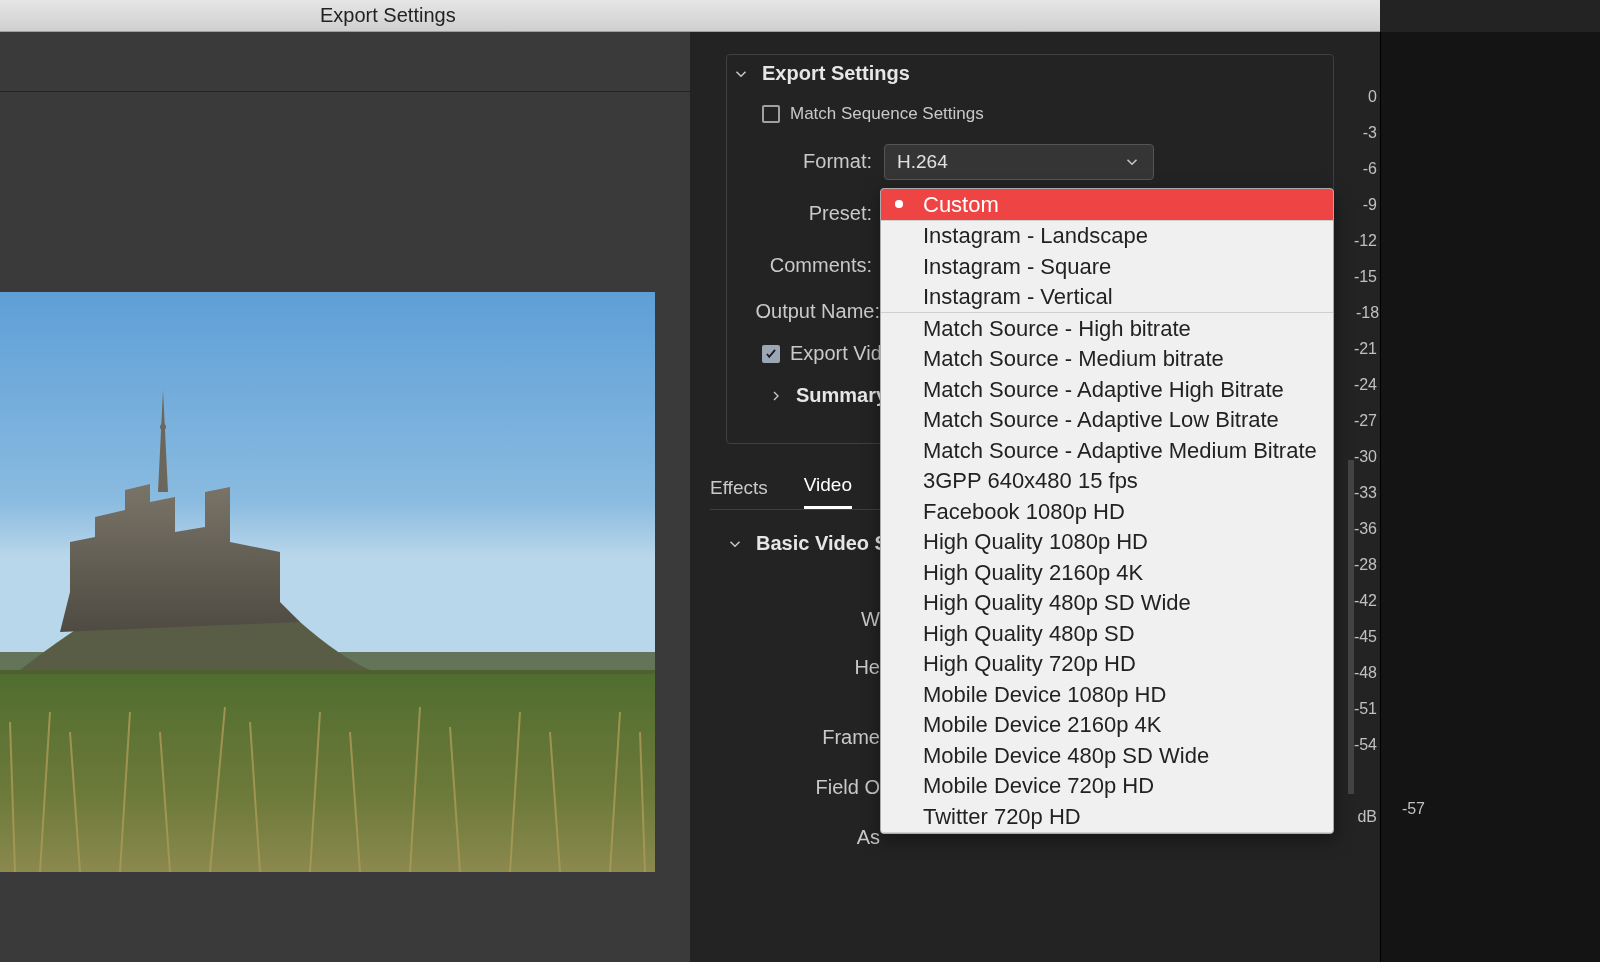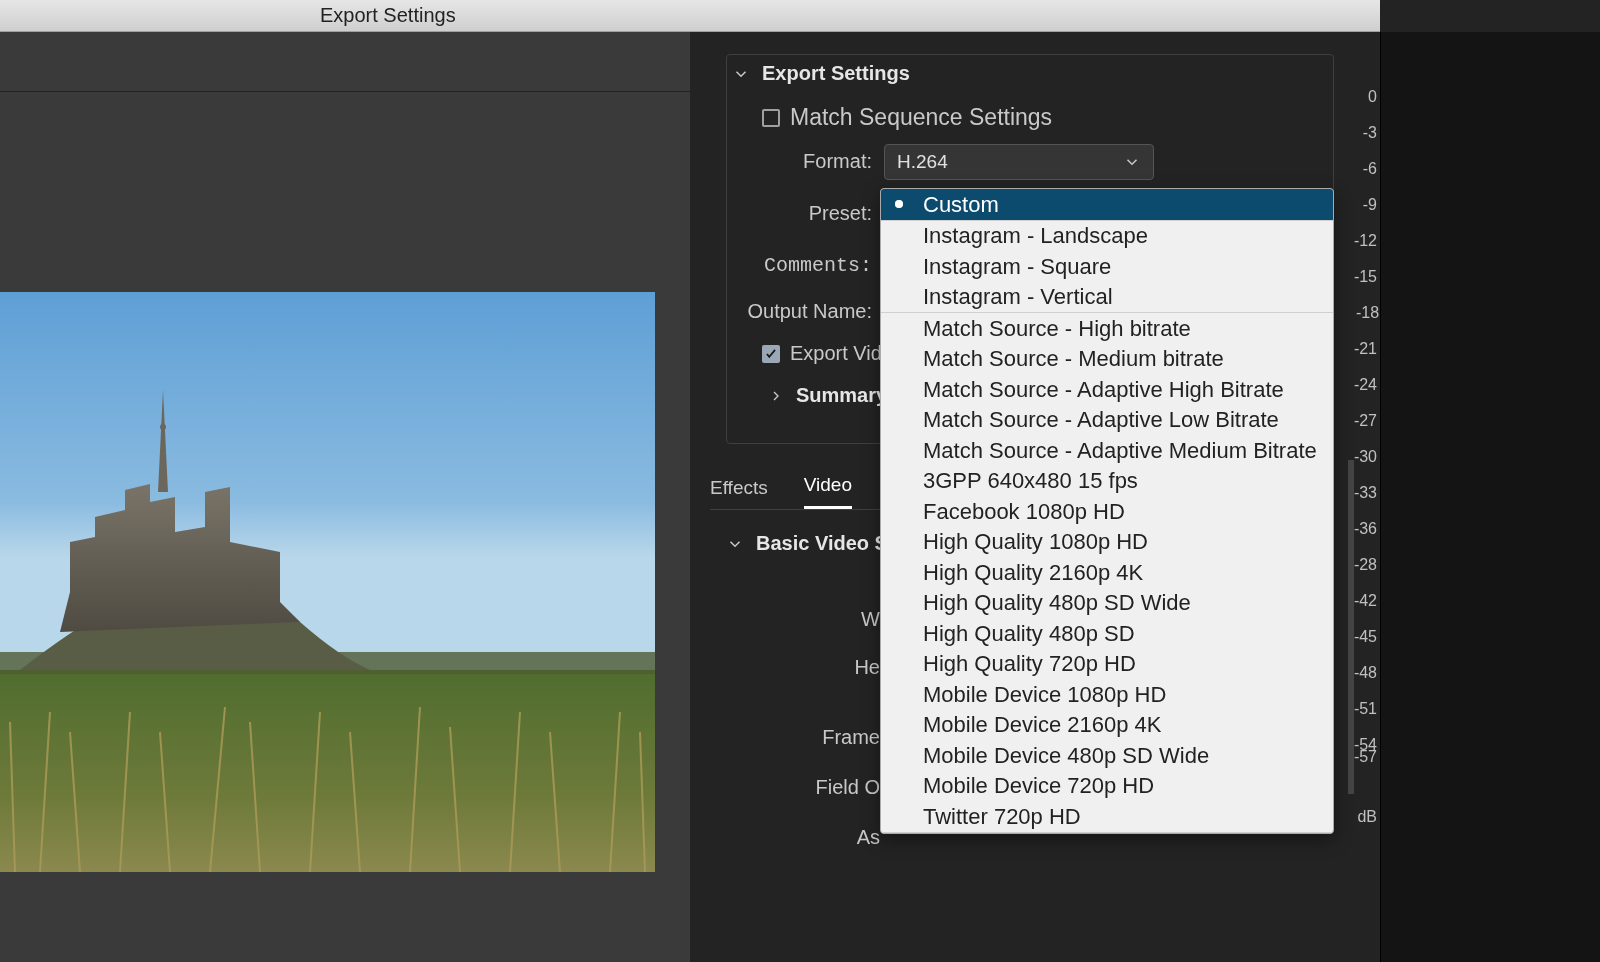--- a/index.html
+++ b/index.html
@@ -28,21 +28,21 @@
   .tabs { position:absolute; left:20px; top:434px; width:624px; height:44px; display:flex; align-items:flex-end; gap:36px; border-bottom:1px solid #3f3f3f; }
   .tabs .tab { color:#c9c9c9; font-size:19px; padding-bottom:10px; cursor:pointer; }
   .tabs .tab.active { color:#fff; border-bottom:3px solid #fff; font-weight:500; }
   .bvs-head { position:absolute; left:36px; top:500px; display:flex; align-items:center; gap:12px; }
   .bvs-head .lbl { color:#e6e6e6; font-size:20px; font-weight:700; }
   .bvs-label { position:absolute; color:#c9c9c9; font-size:20px; text-align:right; width:200px; left:98px; }
   
   .dropdown { position:absolute; left:880px; top:188px; width:454px; background:#f0f0f0; border:1px solid #aaa; border-radius:4px; box-shadow:0 6px 18px rgba(0,0,0,.4); z-index:50; overflow:hidden; }
   .dropdown .group { border-bottom:1px solid #d0d0d0; padding:0; }
   .dropdown .opt { font-size:22px; color:#222; padding:1.5px 14px 1.5px 42px; cursor:pointer; position:relative; line-height:1.25; }
-  .dropdown .opt.selected { background:#0c4a6e; color:#fff; }
+  .dropdown .opt.selected { background:#ef4444; color:#fff; }
   .dropdown .opt.selected::before { content:""; position:absolute; left:14px; top:50%; transform:translateY(-50%); width:8px; height:8px; border-radius:50%; background:#fff; box-shadow:0 0 0 2px rgba(255,255,255,.5) inset; }
   
   .meter { position:absolute; left:1380px; top:32px; width:220px; height:930px; background:#141414; border-left:1px solid #000; padding:0; }
   .meter .scale { position:absolute; left:6px; top:0; width:60px; height:100%; }
   .meter .lvl { position:absolute; left:-52px; font-size:16px; color:#c0c0c0; width:42px; text-align:right; }
   .meter .last { left:-52px; }
   .meter-bar { position:absolute; left:1348px; top:460px; width:6px; height:334px; background:#444; }
   svg { display:block; }
 </style>
 </head>
@@ -117,44 +117,44 @@
       <span class="chev">
         <svg viewBox="0 0 24 24">
             <path d="M6 9l6 6 6-6" fill="none" stroke="#c9c9c9" stroke-width="2"></path>
           </svg>
       </span>
       <span class="lbl">Export Settings</span>
     </div>
 
     <div class="row" style="left:72px; top:72px;">
       <span class="chk"></span>
-      <span style="font-size:23px;">Match Sequence Settings</span>
+      <span style="font-size:17px;">Match Sequence Settings</span>
     </div>
 
     <div class="row" style="left:72px; top:118px; width:110px; justify-content:center;">
       <span class="label" style="width:110px;">Format:</span>
     </div>
     <div class="select" style="left:194px; top:112px; width:270px;">
       <span>H.264</span>
       <span class="caret">
         <svg viewBox="0 0 24 24">
             <path d="M6 9l6 6 6-6" fill="none" stroke="#c9c9c9" stroke-width="2"></path>
           </svg>
       </span>
     </div>
 
     <div class="row" style="left:72px; top:170px; width:110px; justify-content:flex-end;">
       <span class="label" style="width:110px;">Preset:</span>
     </div>
 
     <div class="row" style="left:52px; top:222px; width:130px; justify-content:flex-end;">
-      <span class="label" style="width:130px;font-family:Liberation Mono, monospace;">Comments:</span>
-    </div>
-
-    <div class="row" style="left:30px; top:268px; width:152px; justify-content:flex-end;">
+      <span class="label" style="width:130px;">Comments:</span>
+    </div>
+
+    <div class="row" style="left:38px; top:268px; width:152px; justify-content:flex-end;">
       <span class="label" style="width:152px;">Output Name:</span>
     </div>
 
     <div class="row" style="left:72px; top:310px;">
       <span class="chk checked">
         <svg viewBox="0 0 24 24">
             <path d="M5 12l4 5 10-12" fill="none" stroke="#1a1a1a" stroke-width="3"></path>
           </svg>
       </span>
       <span style="font-size:20px;">Export Video</span>
@@ -235,19 +235,19 @@
         <div class="lvl" style="top: 380px;">-27</div>
         <div class="lvl" style="top: 416px;">-30</div>
         <div class="lvl" style="top: 452px;">-33</div>
         <div class="lvl" style="top: 488px;">-36</div>
         <div class="lvl" style="top: 524px;">-28</div>
         <div class="lvl" style="top: 560px;">-42</div>
         <div class="lvl" style="top: 596px;">-45</div>
         <div class="lvl" style="top: 632px;">-48</div>
         <div class="lvl" style="top: 668px;">-51</div>
         <div class="lvl" style="top: 704px;">-54</div>
-        <div class="lvl" style="top: 716px;">-57</div>
+        <div class="lvl" style="top: 768px; margin-left: 48px;">-57</div>
         <div class="lvl last" style="top: 776px;">dB</div>
       </div>
   </div>
   <div class="meter-bar"></div>
 
 </div>
 
 </body></html>

